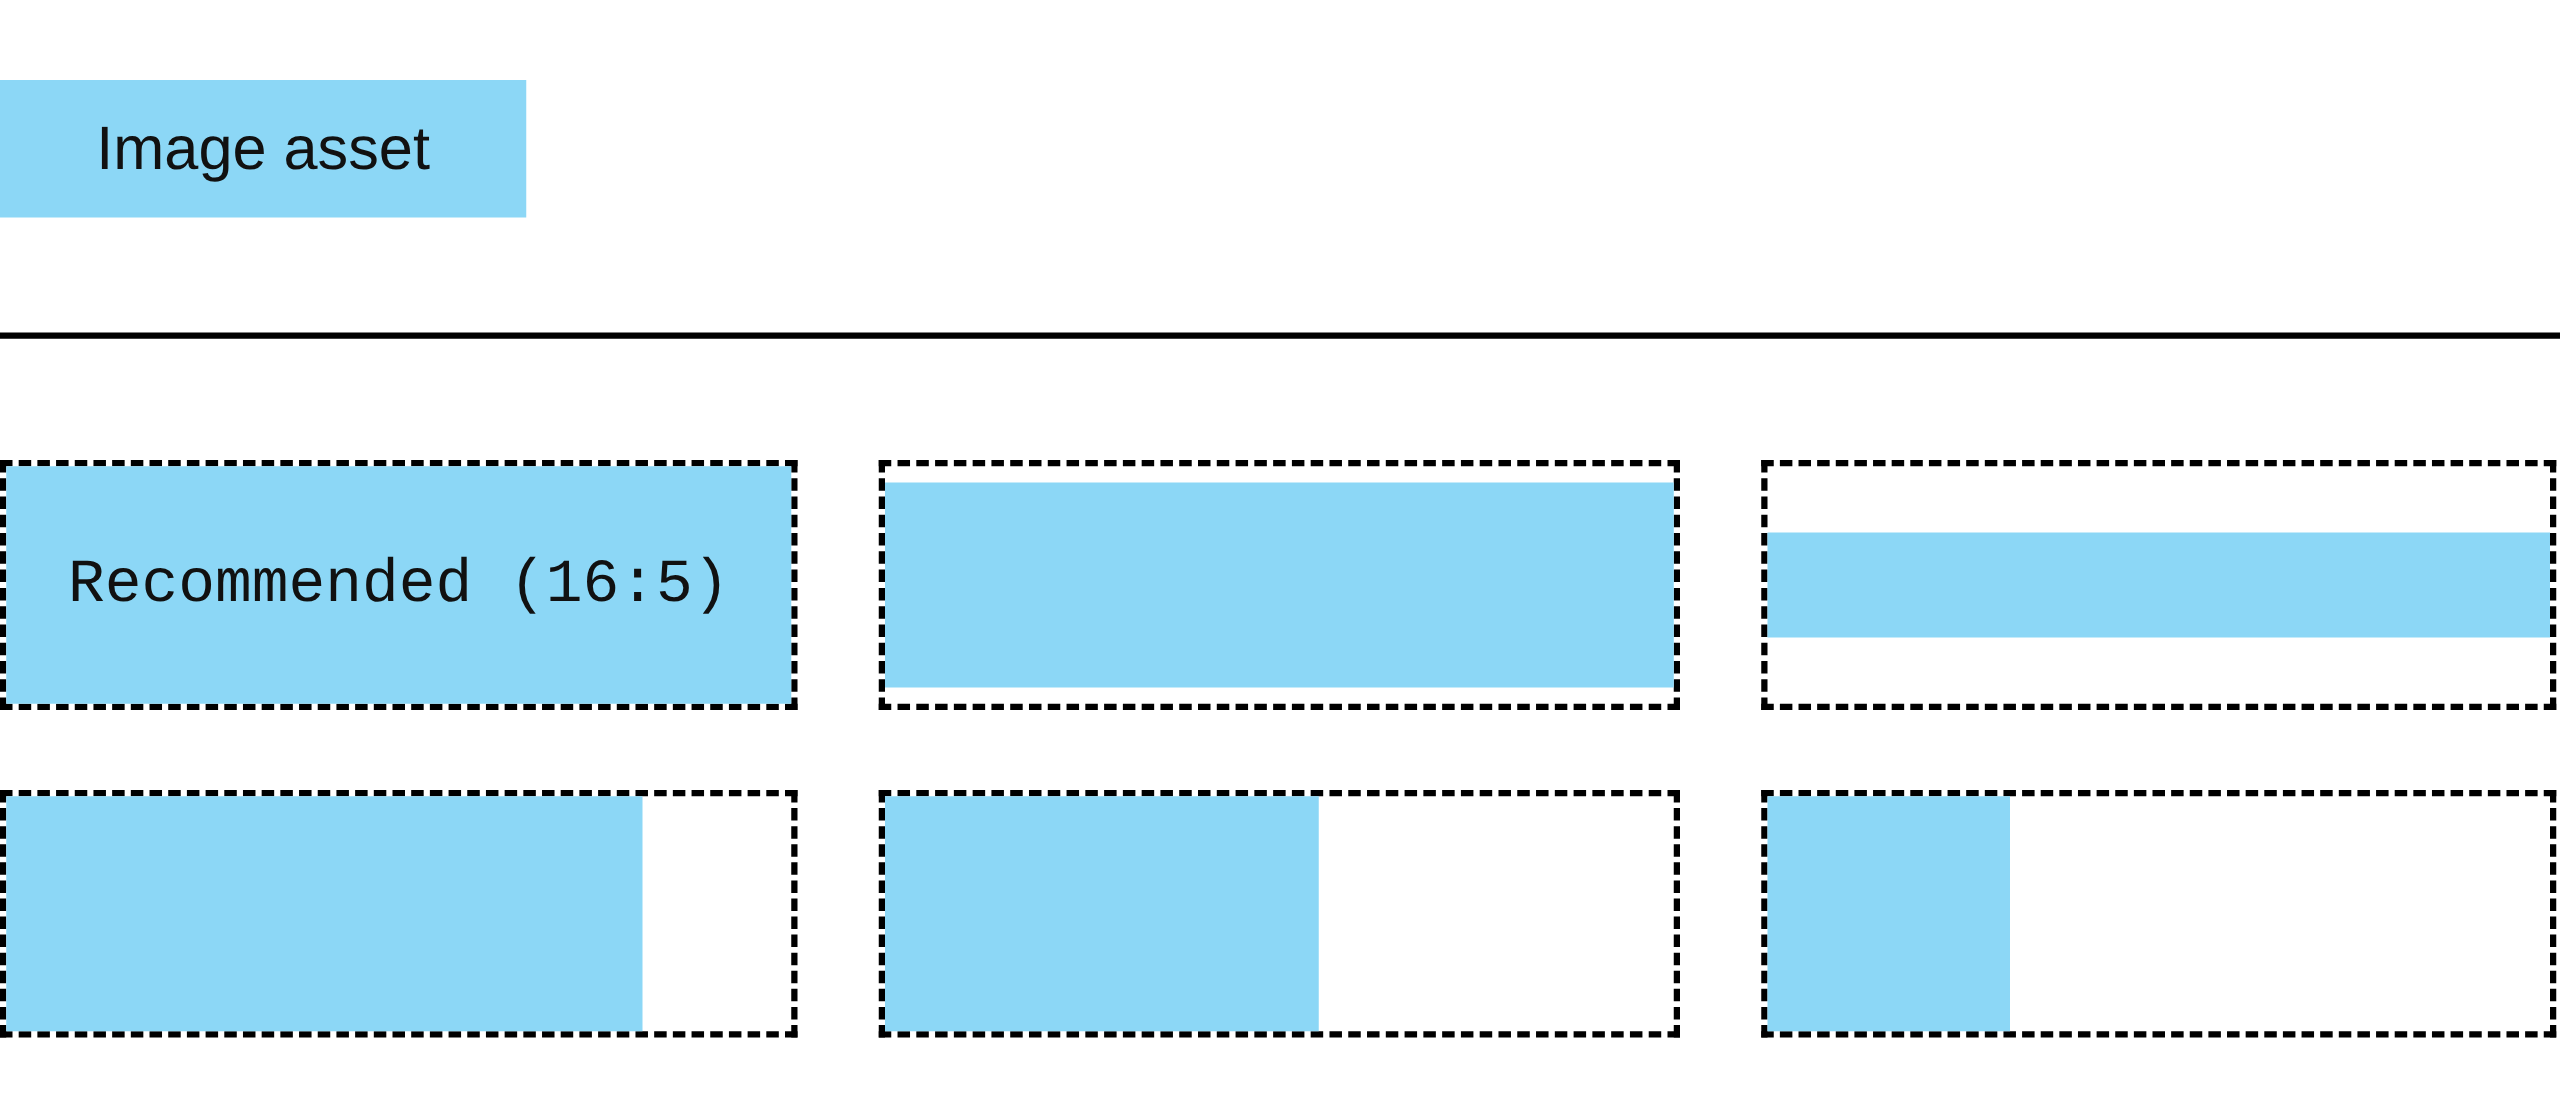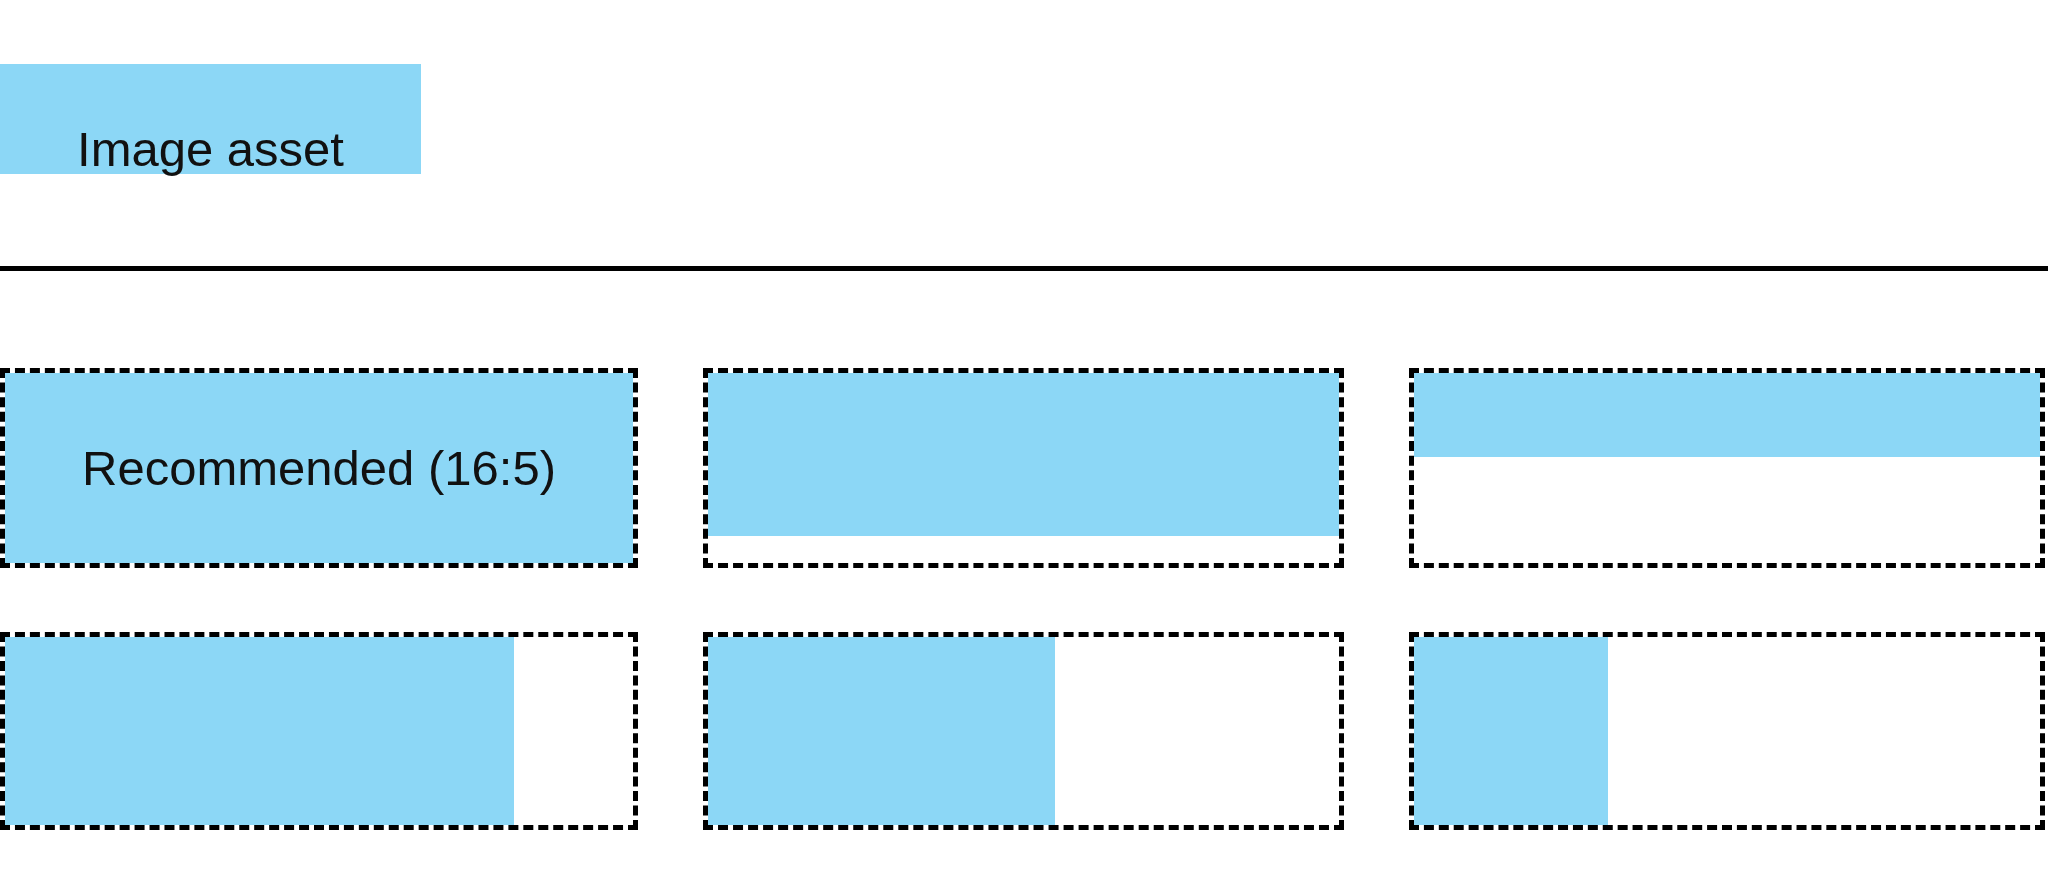--- a/index.html
+++ b/index.html
@@ -13,39 +13,40 @@
     position:relative;
     width:2048px;height:896px;
     background:var(--bg);
     font-family:"Liberation Sans", sans-serif;
     color:var(--text);
     overflow:hidden;
   }
   .legend-chip{
     position:absolute;left:0;top:64px;width:421px;height:110px;
     background:var(--asset);
-    display:flex;align-items:flex-end;justify-content:center;
+    display:flex;align-items:center;justify-content:center;
   }
   .legend-space{
     position:absolute;left:457px;top:63px;width:906px;height:111px;
     border:5px dashed var(--outline);box-sizing:border-box;
     display:flex;align-items:center;justify-content:center;
   }
   .diagram-label{
     font-size:49px;line-height:1;white-space:nowrap;color:var(--text);
   }
   .divider{
     position:absolute;left:0;top:266px;width:2048px;height:5px;
     background:var(--outline);
   }
   .tile{
     position:absolute;
     border:5px dashed var(--outline);box-sizing:border-box;
-    display:flex;justify-content:flex-start;
+    display:flex;align-items:center;justify-content:flex-start;
     background:var(--bg);
+    font-family:Liberation Mono, monospace;
   }
   .r1{top:368px;height:200px;}
   .r2{top:632px;height:198px;}
   .c1{left:0;width:638px;}
   .c2{left:703px;width:641px;}
   .c3{left:1409px;width:636px;}
   .fill{background:var(--asset);}
   .tile-label{
     position:absolute;inset:0;
     display:flex;align-items:center;justify-content:center;

